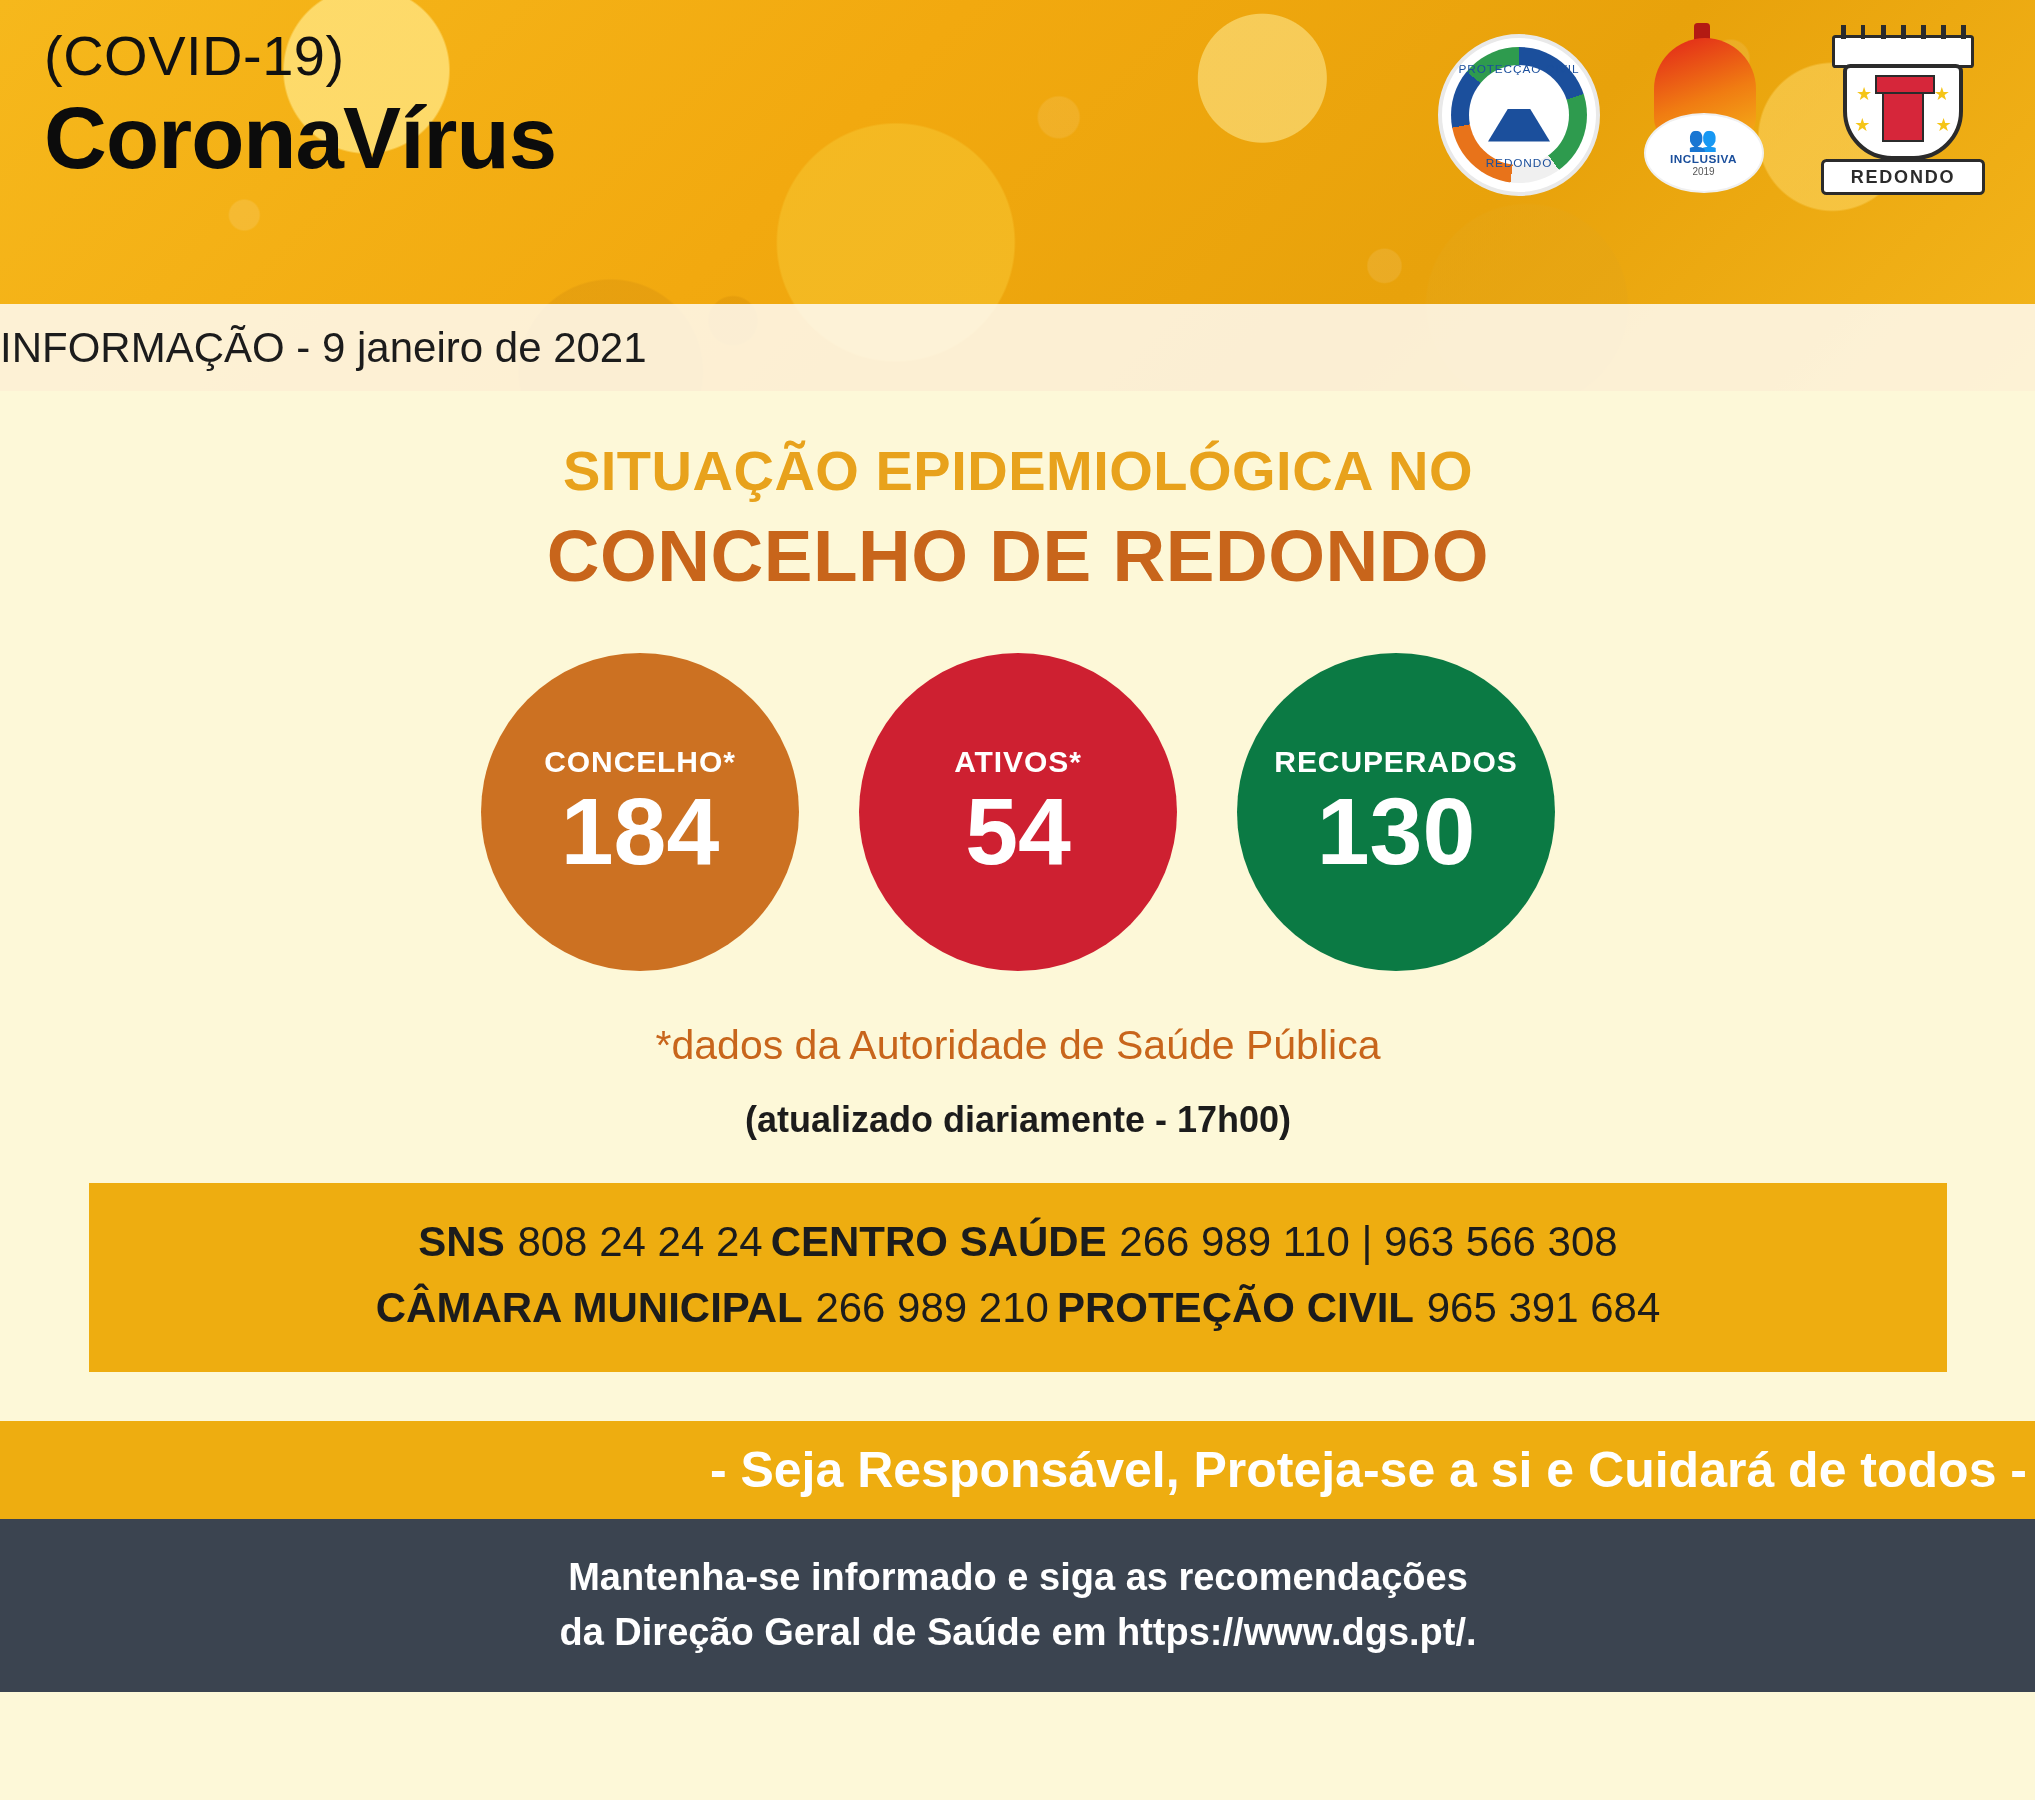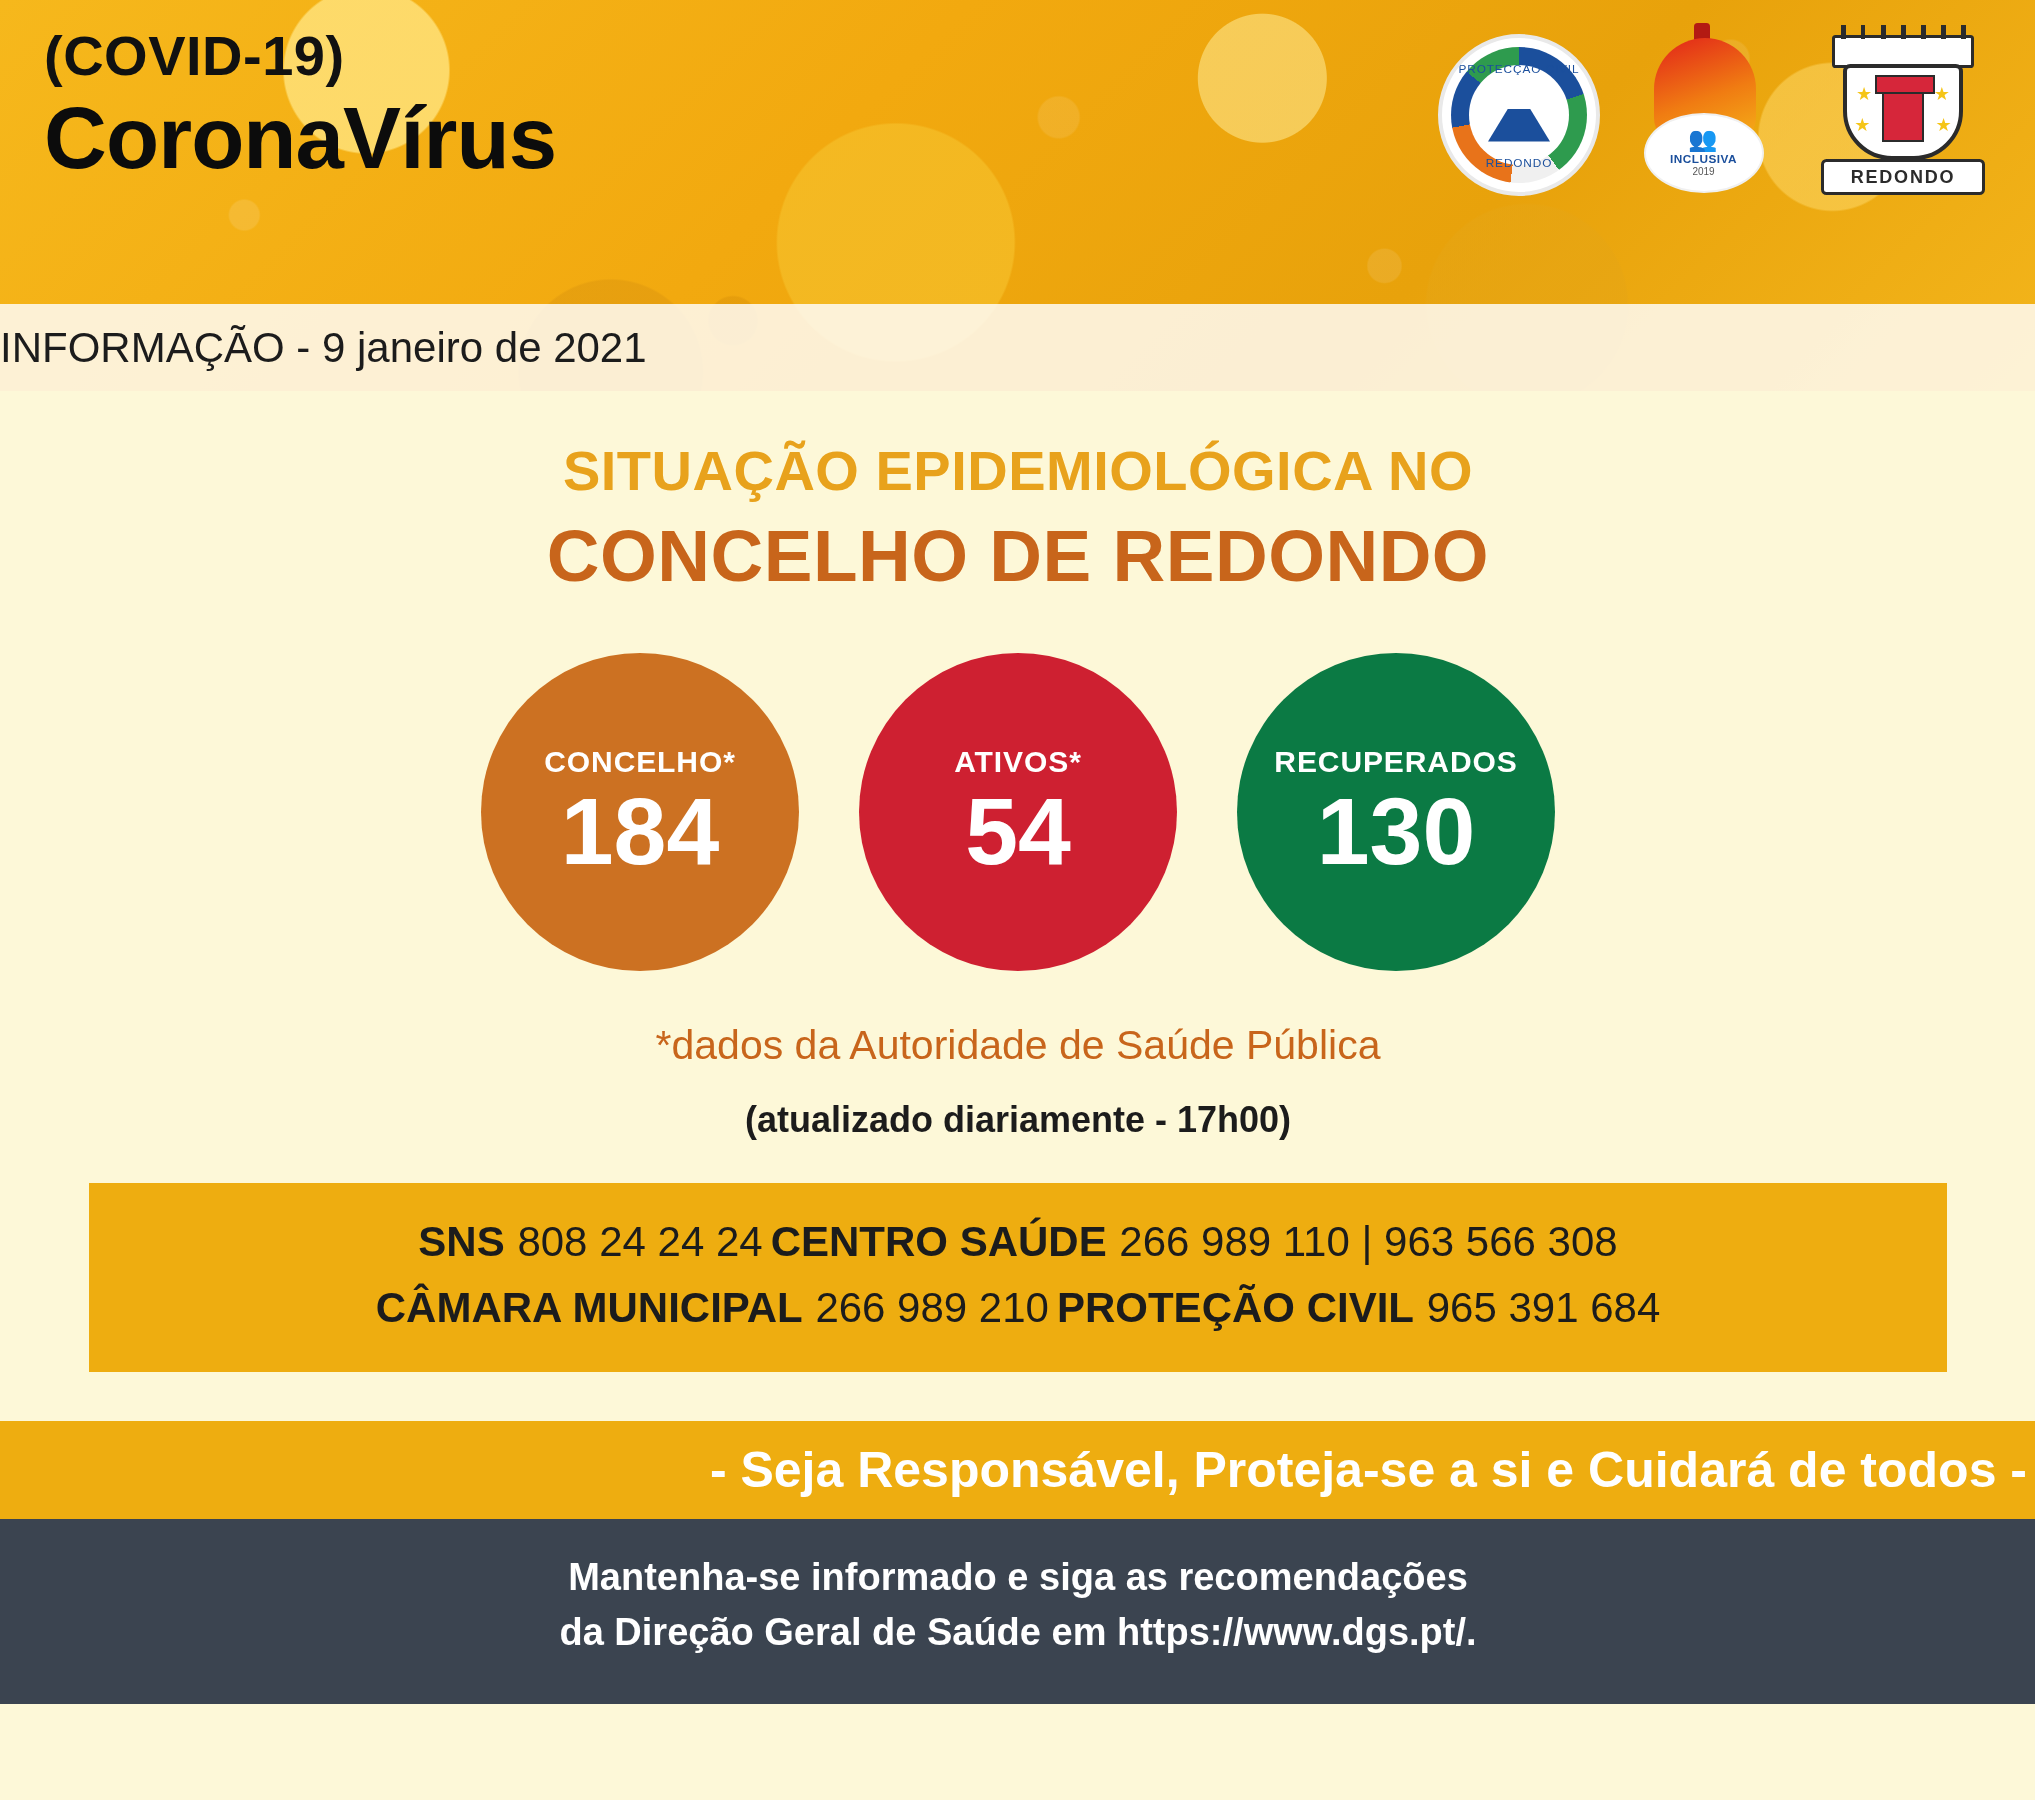--- a/index.html
+++ b/index.html
@@ -41,21 +41,21 @@
       radial-gradient(circle at 36% 82%, rgba(180,110,0,.18) 0 23.6px, rgba(0,0,0,0) 25.5px);
     pointer-events: none;
   }
   .title-block {
     position: absolute;
     left: 44px;
     top: 23.6px;
   }
   .t-covid {
     font-size: 56px;
-    font-weight: 700;
+    font-weight: 400;
     color: #111;
     letter-spacing: 0.5px;
     line-height: 1.15;
   }
   .t-corona {
     font-size: 87px;
     font-weight: 700;
     color: #0c0c0c;
     letter-spacing: -0.9px;
     line-height: 1.05;
@@ -317,21 +317,21 @@
     padding: 20px 9px;
     text-align: right;
   }
   .banner span {
     font-size: 50px;
     font-weight: 700;
     color: #ffffff;
   }
   .footer {
     background: #3b4450;
-    padding: 31px 9px 44px;
+    padding: 31px 9px 32px;
     text-align: center;
   }
   .footer div {
     font-size: 38px;
     font-weight: 700;
     color: #ffffff;
     line-height: 1.45;
   }
 </style>
 </head>

